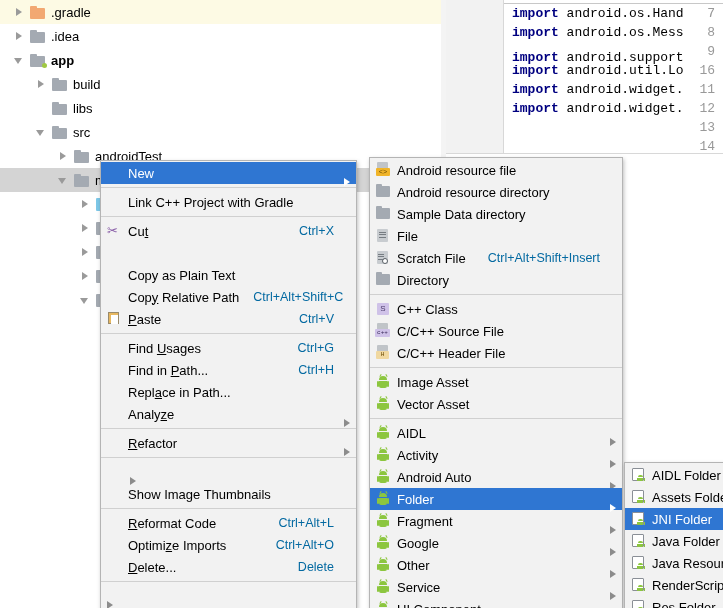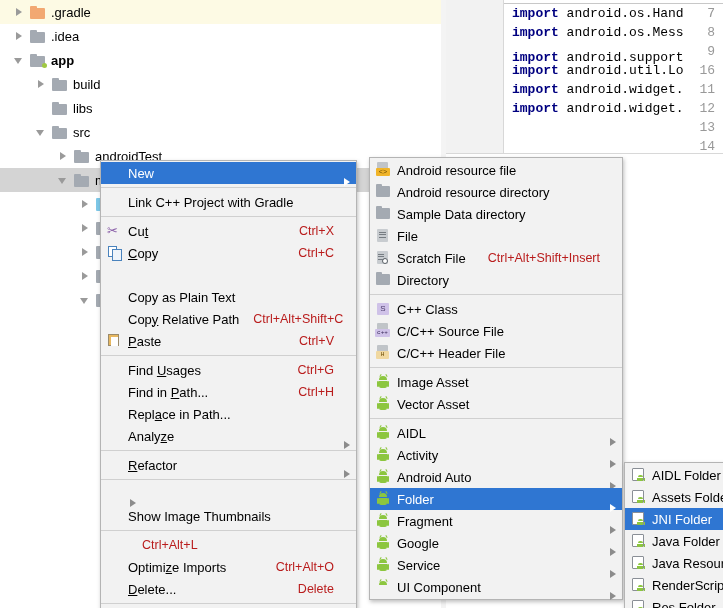--- a/index.html
+++ b/index.html
@@ -142,21 +142,21 @@
   }
   .mi.sel { background: #2f76d2; color: #ffffff; }
   .mi .ico {
     width: 18px; height: 16px;
     flex: 0 0 18px;
     margin-right: 5px;
     position: relative;
   }
   .mi .lbl { flex: 1 1 auto; }
   .mi .acc {
-    color: #b91c1c;
+    color: #0369a1;
     font-size: 12.5px;
     padding-left: 14px;
     padding-right: 8px;
   }
   .mi .sub {
     width: 14px; flex: 0 0 14px;
     position: relative;
   }
   .mi .sub::after {
     content: "";
@@ -584,28 +584,20 @@
       <div class="msep"></div>
       <div class="mi">
         <span class="ico">
           <span class="ic-scissors">✂</span>
         </span>
         <span class="lbl">Cu<span class="u">t</span></span>
         <span class="acc">Ctrl+X</span>
         <span class="sub" style="visibility:hidden"></span>
       </div>
       <div class="mi">
-        <span class="ico">
-          <span class="ic-copy"></span>
-        </span>
-        <span class="lbl"><span class="u">C</span>opy</span>
-        <span class="acc">Ctrl+C</span>
-        <span class="sub" style="visibility:hidden"></span>
-      </div>
-      <div class="mi">
         <span class="ico"></span>
         <span class="sub" style="visibility:hidden"></span>
       </div>
       <div class="mi">
         <span class="ico"></span>
         <span class="lbl">Copy as Plain Text</span>
         <span class="sub" style="visibility:hidden"></span>
       </div>
       <div class="mi">
         <span class="ico"></span>
@@ -656,20 +648,21 @@
         <span class="sub"></span>
       </div>
       <div class="mi">
         <span class="ico"></span>
         <span class="lbl">Show Image Thumbnails</span>
         <span class="sub" style="visibility:hidden"></span>
       </div>
       <div class="msep"></div>
       <div class="mi">
         <span class="ico"></span>
+        <span class="lbl"><span class="u">R</span>eformat Code</span>
         <span class="acc">Ctrl+Alt+L</span>
         <span class="sub" style="visibility:hidden"></span>
       </div>
       <div class="mi">
         <span class="ico"></span>
         <span class="lbl">Optimi<span class="u">z</span>e Imports</span>
         <span class="acc">Ctrl+Alt+O</span>
         <span class="sub" style="visibility:hidden"></span>
       </div>
       <div class="mi">
@@ -857,20 +850,34 @@
           <span class="ic-android">
             <span class="ant-l"></span>
             <span class="ant-r"></span>
             <span class="head"></span>
             <span class="body"></span>
             <span class="arm-l"></span>
             <span class="arm-r"></span>
           </span>
         </span>
         <span class="lbl">Google</span>
+        <span class="sub"></span>
+      </div>
+      <div class="mi">
+        <span class="ico">
+          <span class="ic-android">
+            <span class="ant-l"></span>
+            <span class="ant-r"></span>
+            <span class="head"></span>
+            <span class="body"></span>
+            <span class="arm-l"></span>
+            <span class="arm-r"></span>
+          </span>
+        </span>
+        <span class="lbl">Other</span>
         <span class="sub"></span>
       </div>
       <div class="mi">
         <span class="ico">
           <span class="ic-android">
             <span class="ant-l"></span>
             <span class="ant-r"></span>
             <span class="head"></span>
             <span class="body"></span>
             <span class="arm-l"></span>

